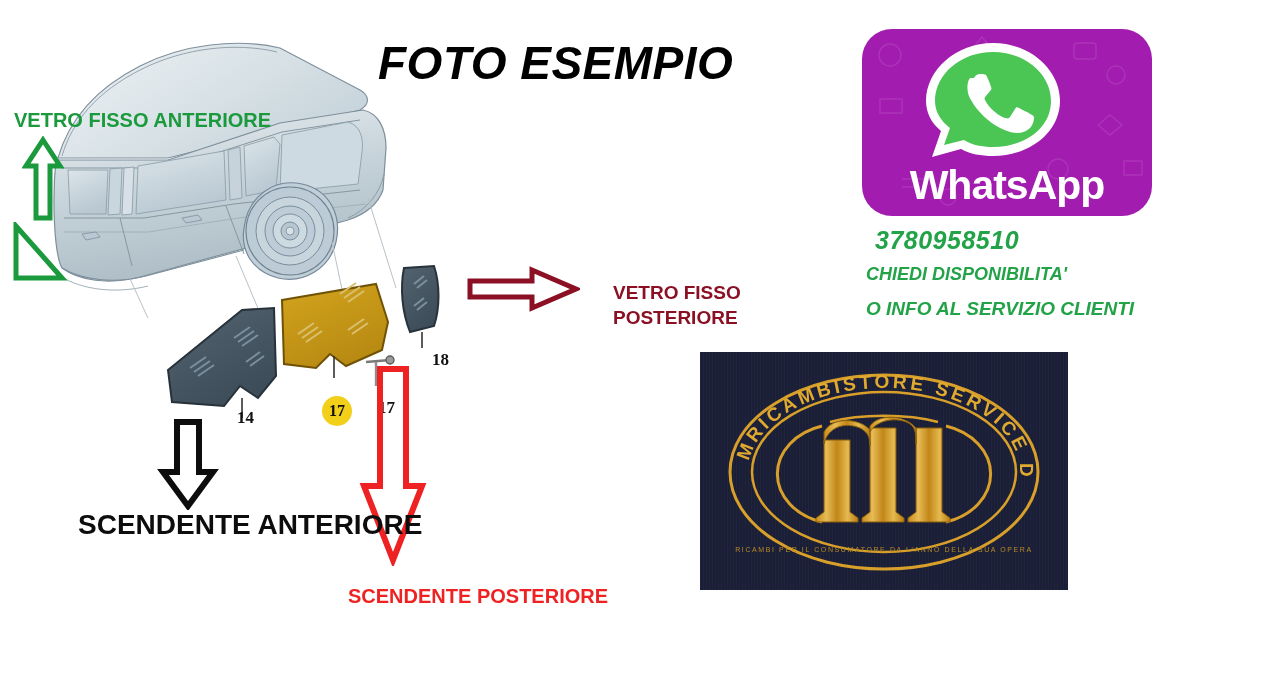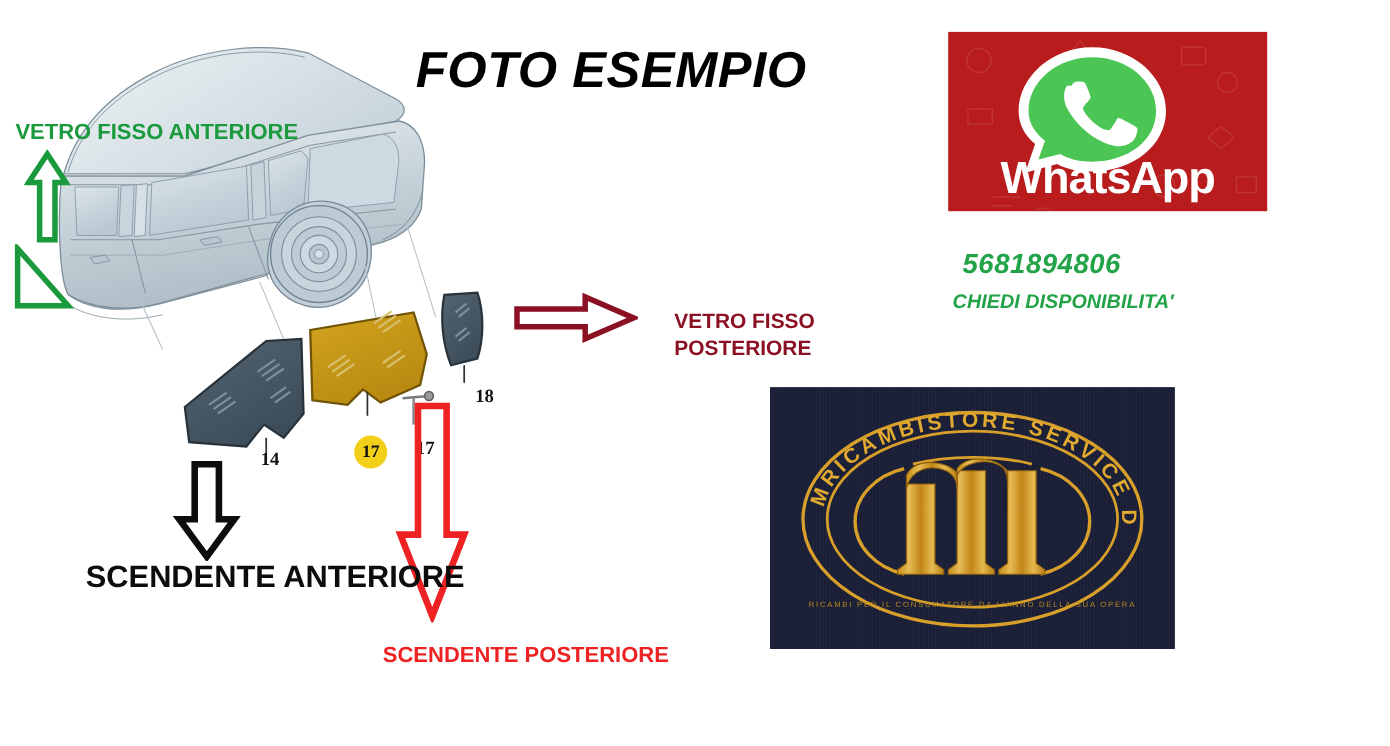--- a/index.html
+++ b/index.html
@@ -102,23 +102,24 @@
   
   #arrow-green-up { left: 22px; top: 136px; }
   #tri-green      { left: 8px;  top: 222px; }
   #arrow-darkred-right { left: 466px; top: 265px; }
   #arrow-black-down { left: 157px; top: 418px; }
   #arrow-red-down { left: 358px; top: 366px; }
 
   
   #whatsapp-banner {
     left: 862px; top: 29px;
-    width: 290px; height: 163px;
-    background: #b91c1c;
+    width: 290px; height: 187px;
+    background: #a21caf;
     overflow: hidden;
+    border-radius: 30px;
   }
   #whatsapp-banner .doodle {
     position: absolute; inset: 0;
     opacity: 0.10;
   }
   #wa-logo { position: absolute; left: 56px; top: 8px; }
   #wa-wordmark {
     position: absolute;
     left: 0; right: 0; bottom: 7px;
     text-align: center;
@@ -324,22 +325,23 @@
                L26,108 L32,91 C23,84 17,75 17,64 C17,37 43,15 75,15 Z" fill="#4bc553"></path>
       <path d="M56,41 c2,-4 5,-4 7,-4 c2,0 4,0 5,1 c1,1 5,11 5,12 c1,2 0,3 -1,4
                c-1,2 -3,3 -4,5 c-1,1 -2,2 -1,4 c2,4 6,9 10,12 c5,4 9,6 11,6
                c2,1 3,0 4,-1 c1,-2 4,-6 5,-8 c1,-2 2,-2 4,-1 c2,1 12,6 13,7
                c2,1 2,2 2,3 c0,2 -1,7 -4,10 c-3,3 -8,5 -13,5 c-5,0 -17,-3 -29,-13
                c-12,-10 -19,-22 -20,-27 c-1,-5 -1,-11 2,-15 Z" fill="#ffffff"></path>
     </svg>
     <div id="wa-wordmark">WhatsApp</div>
   </div>
 
-  <div class="abs contact-line" id="phone-number">5681894806</div>
+  <div class="abs contact-line" id="phone-number">3780958510</div>
   <div class="abs contact-line" id="contact-l1">CHIEDI DISPONIBILITA'</div>
+  <div class="abs contact-line" id="contact-l2">O INFO AL SERVIZIO CLIENTI</div>
 
   <div class="abs" id="shop-logo">
     <svg width="368" height="238" viewBox="0 0 368 238" xmlns="http://www.w3.org/2000/svg">
       <defs>
         <path id="ringPath" d="M184,208 A148,92 0 1 1 184,207.9" fill="none"></path>
         <path id="ringPathTop" d="M 48,120 A 136,84 0 0 1 320,120" fill="none"></path>
         <path id="ringPathBottom" d="M 320,124 A 136,84 0 0 1 48,124" fill="none"></path>
         <linearGradient id="goldM" x1="0" y1="0" x2="1" y2="0">
           <stop offset="0%" stop-color="#c98f1c"></stop>
           <stop offset="25%" stop-color="#e6bb55"></stop>

